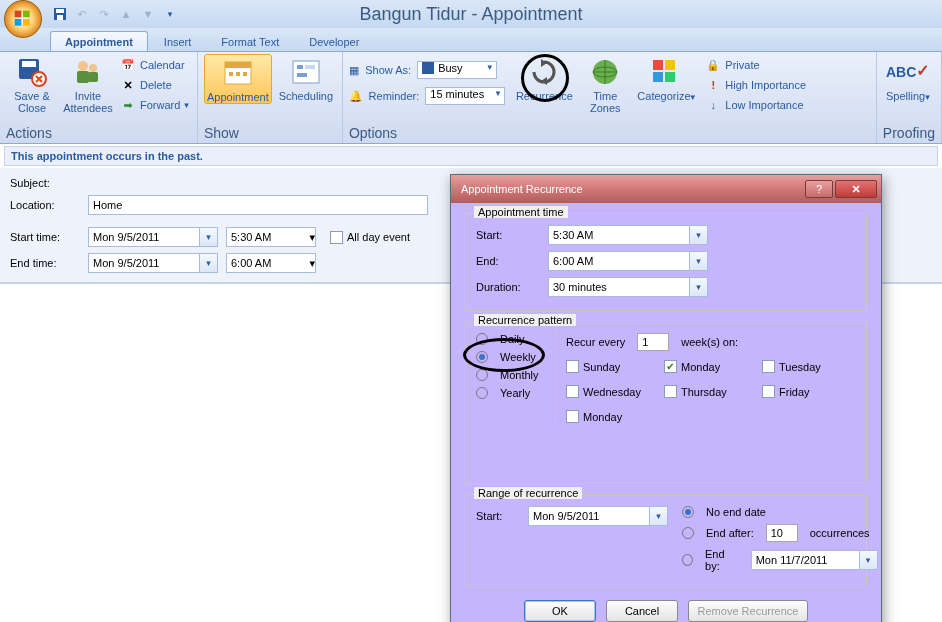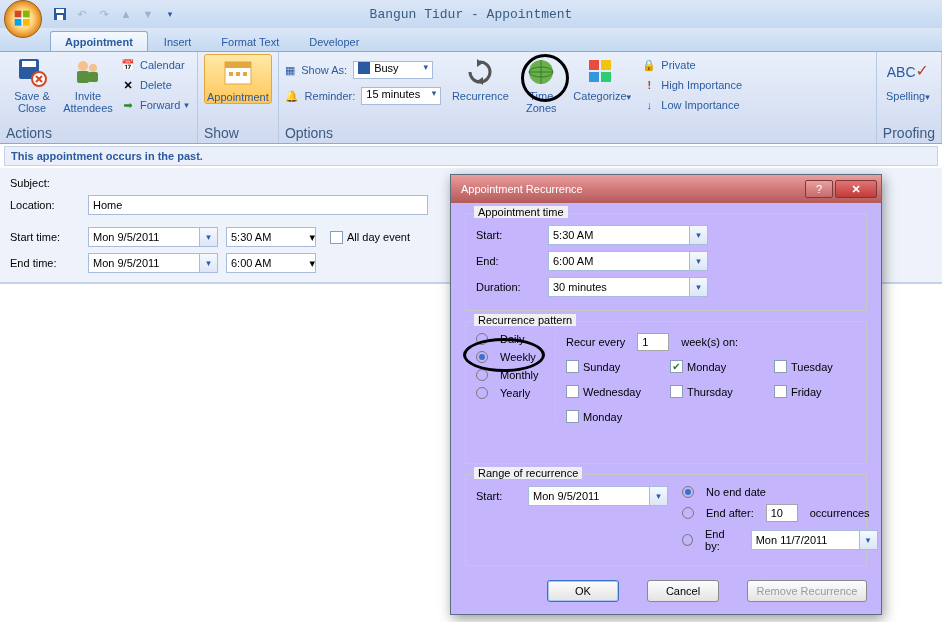--- a/index.html
+++ b/index.html
@@ -3,21 +3,21 @@
 <meta charset="utf-8">
 <style>
   * { box-sizing: border-box; font-family: "Segoe UI", Tahoma, sans-serif; font-size: 11px; }
   body { margin:0; padding:0; width:942px; height:622px; background:#fff; overflow:hidden; position:relative; }
   .titlebar { height:28px; background:linear-gradient(#dbe7f7,#c5d9f1); display:flex; align-items:center; }
   .orb { width:38px; height:38px; border-radius:50%; background:radial-gradient(#fff,#ffd27a 40%,#e08a1e 70%,#b2570f); position:absolute; left:4px; top:0; border:1px solid #9b5d14; z-index:5; display:flex; align-items:center; justify-content:center; }
   .orb svg{width:20px;height:20px}
   .qat { margin-left:50px; display:flex; align-items:center; gap:2px; height:100%; }
   .qat .qbtn { width:20px; height:20px; display:flex; align-items:center; justify-content:center; color:#2a5ba0; }
   .qat .qbtn.disabled { color:#9bb3d1; }
-  .title { position:absolute; left:50%; transform:translateX(-50%); color:#3b5b82; font-size:13px;font-family:Liberation Mono, monospace; }
+  .title { position:absolute; left:50%; transform:translateX(-50%); color:#3b5b82; font-size:18px; }
   .tabs { height:24px; background:linear-gradient(#dbe7f7,#c5d9f1); display:flex; align-items:flex-end; padding-left:50px; gap:2px; border-bottom:1px solid #8faad1; }
   .tab { padding:4px 14px 3px; color:#2a5ba0; cursor:pointer; }
   .tab.active { background:linear-gradient(#f5f9ff,#e2ecfa); border:1px solid #8faad1; border-bottom:none; border-radius:3px 3px 0 0; font-weight:bold; color:#2a5ba0;}
   .ribbon { height:92px; background:linear-gradient(#eaf0fb,#cfdaf0); border-bottom:1px solid #8faad1; display:flex; }
   .group { border-right:1px solid #b8c9e4; padding:2px 6px 0 6px; display:flex; flex-direction:column; justify-content:space-between; }
   .group-body { display:flex; gap:4px; align-items:flex-start; }
   .group-label { text-align:left; color:#3b5b82; font-size:14px; padding:1px 0 2px; }
   .bigbtn { width:52px; text-align:center; padding-top:2px; cursor:pointer; color:#2a5ba0; }
   .bigbtn .ico { width:32px; height:32px; margin:0 auto 2px; display:flex; align-items:center; justify-content:center; }
   .bigbtn.sel { background:linear-gradient(#ffe9a6,#ffc65a); border:1px solid #e2a73e; border-radius:3px; }
@@ -47,23 +47,23 @@
   .fieldset{border:1px solid #c8c8c8;padding:8px 10px 10px;margin-bottom:10px;position:relative}
   .fieldset .legend{position:absolute;top:-8px;left:8px;background:#f0f0f0;padding:0 4px;color:#000}
   .dlg-row{display:flex;align-items:center;gap:12px;padding:3px 0}
   .dlg-row .dlbl{width:60px}
   .radio{width:12px;height:12px;border:1px solid #7a7a7a;border-radius:50%;display:inline-flex;align-items:center;justify-content:center}
   .radio.sel::after{content:"";width:6px;height:6px;border-radius:50%;background:#3a72c8}
   .pattern-cols{display:flex}
   .pattern-left{width:80px;border-right:1px solid #c8c8c8;padding-right:6px}
   .pattern-right{flex:1;padding-left:10px}
   .numbox{width:32px;height:18px;border:1px solid #a7a7a7;background:#fff;display:inline-flex;align-items:center;padding:0 4px}
-  .days{display:flex;flex-wrap:wrap;gap:12px 24px;margin-top:6px}
+  .days{display:flex;flex-wrap:wrap;gap:12px 18px;margin-top:6px}
   .dayitem{display:flex;align-items:center;gap:4px;min-width:80px}
-  .dlg-buttons{display:flex;gap:28px;justify-content:flex-end;padding-top:4px}
+  .dlg-buttons{display:flex;gap:10px;justify-content:center;padding-top:4px}
   .btn{min-width:72px;height:22px;border:1px solid #8a8a8a;background:linear-gradient(#fdfdfd,#e4e4e4);border-radius:3px;display:flex;align-items:center;justify-content:center;cursor:pointer}
   .btn.primary{border:1px solid #3a72c8;box-shadow:inset 0 0 0 1px #a8c7f0}
   .btn.disabled{color:#9a9a9a}
   
   .circle-annot{position:absolute;border:3px solid #000;border-radius:50%;pointer-events:none;z-index:20}
 </style>
 </head>
 <body>
 
 <div class="titlebar">
@@ -150,20 +150,31 @@
         <div class="ico">
             <svg width="30" height="30">
               <rect x="2" y="4" width="26" height="22" fill="#fff" stroke="#e2a73e"></rect>
               <rect x="2" y="4" width="26" height="6" fill="#e2a73e"></rect>
               <rect x="6" y="14" width="4" height="4" fill="#e2a73e"></rect>
               <rect x="13" y="14" width="4" height="4" fill="#e2a73e"></rect>
               <rect x="20" y="14" width="4" height="4" fill="#e2a73e"></rect>
             </svg>
           </div>
         <span>Appointment</span>
+      </div>
+      <div class="bigbtn" style="width:60px">
+        <div class="ico">
+            <svg width="30" height="30">
+              <rect x="2" y="4" width="26" height="22" fill="#fff" stroke="#7aa0d0"></rect>
+              <rect x="6" y="8" width="6" height="4" fill="#7aa0d0"></rect>
+              <rect x="14" y="8" width="10" height="4" fill="#c5d9f1"></rect>
+              <rect x="6" y="16" width="10" height="4" fill="#7aa0d0"></rect>
+            </svg>
+          </div>
+        <span>Scheduling</span>
       </div>
     </div>
     <div class="group-label">Show</div>
   </div>
 
   <div class="group" style="flex:1">
     <div class="group-body" style="gap:10px">
       <div style="display:flex;flex-direction:column;gap:6px;padding-top:6px">
         <div class="opt-row">
           <span class="sico">▦</span>
@@ -230,21 +241,21 @@
             <span>Low Importance</span>
           </div>
       </div>
     </div>
     <div class="group-label" style="position:relative">Options</div>
   </div>
 
   <div class="group">
     <div class="group-body">
       <div class="bigbtn" style="width:50px">
-        <div class="ico" style="font-weight:normal;font-size:14px;color:#2a5ba0">ABC<div style="color:#c0392b;font-size:16px;margin-top:-4px">✓</div></div>
+        <div class="ico" style="font-weight:bold;font-size:14px;color:#2a5ba0">ABC<div style="color:#c0392b;font-size:16px;margin-top:-4px">✓</div></div>
         <span>Spelling</span><span style="font-size:9px">▾</span>
       </div>
     </div>
     <div class="group-label">Proofing</div>
   </div>
 </div>
 
 <div class="warn-bar">This appointment occurs in the past.</div>
 
 <div class="form-area">
@@ -315,21 +326,21 @@
         </div>
       <div class="dlg-row">
           <span class="dlbl">Duration:</span>
           <div class="datebox" style="width:160px">
             <span>30 minutes</span>
             <span class="ddbtn">▾</span>
           </div>
         </div>
     </div>
 
-    <div class="fieldset" style="padding:8px 10px 40px">
+    <div class="fieldset" style="padding:8px 10px 60px">
       <span class="legend">Recurrence pattern</span>
       <div class="pattern-cols">
         <div class="pattern-left">
           <div class="dlg-row">
               <span class="radio"></span>
               <span>Daily</span>
             </div>
           <div class="dlg-row">
               <span class="radio sel"></span>
               <span>Weekly</span>

